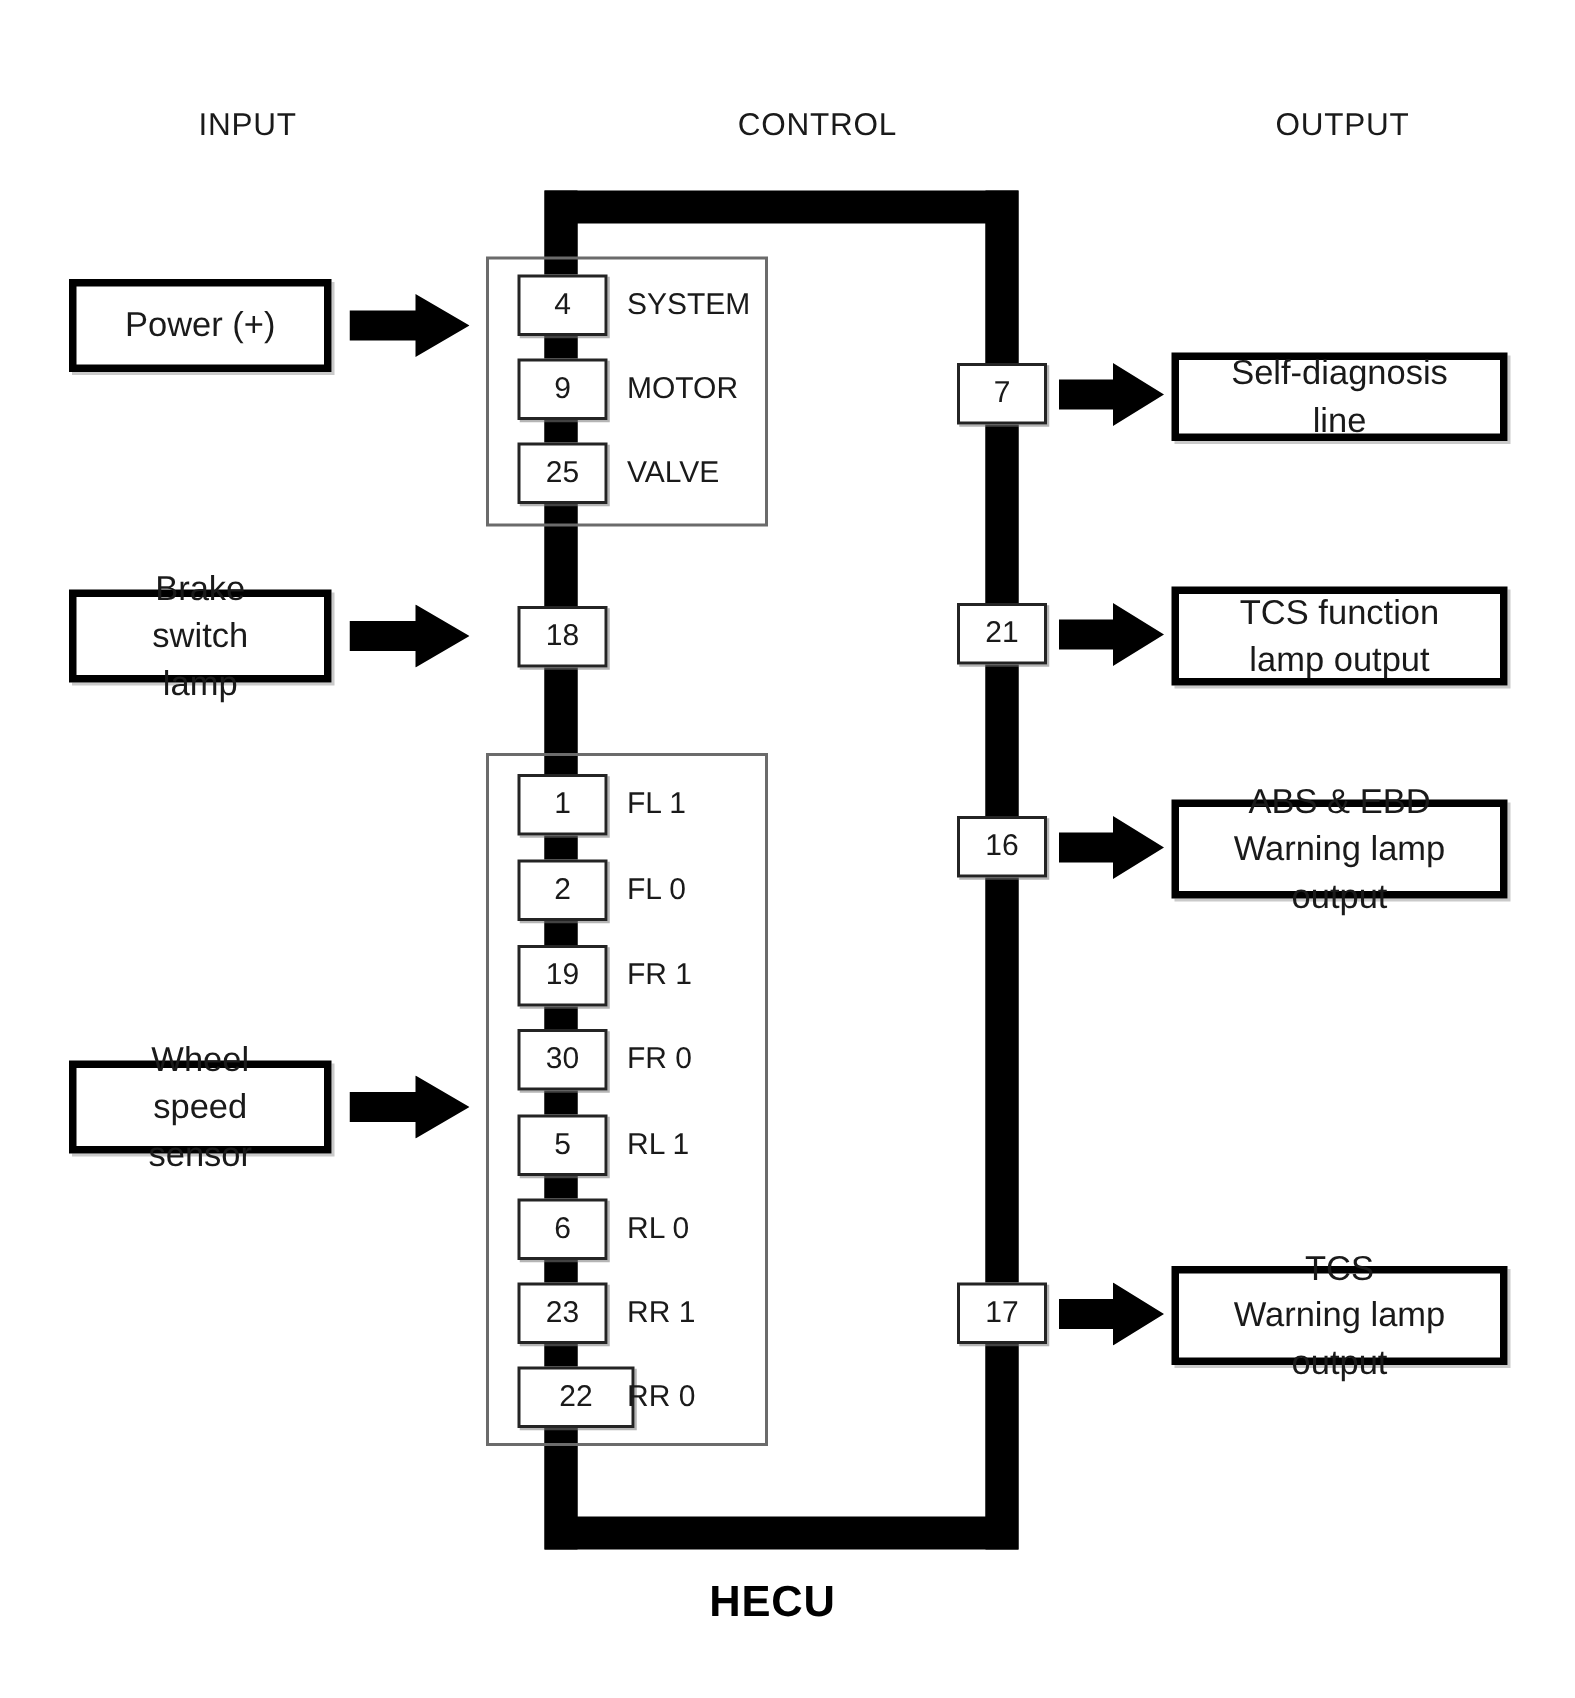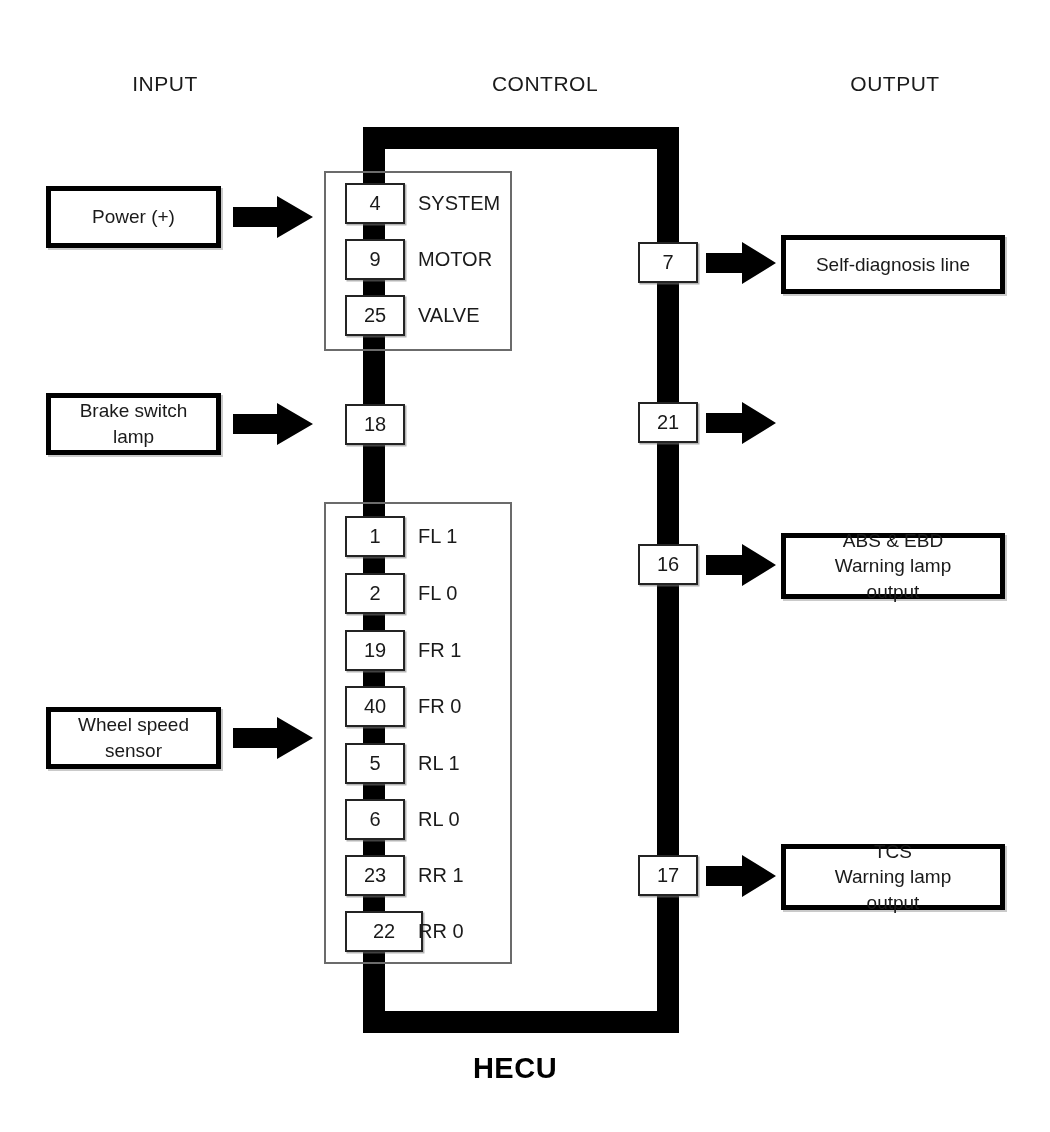--- a/index.html
+++ b/index.html
@@ -83,21 +83,21 @@
   
   .io-box {
     position: absolute;
     box-sizing: border-box;
     border: 5px solid #000000;
     background: #ffffff;
     display: flex;
     align-items: center;
     justify-content: center;
     text-align: center;
-    font-size: 19px;
+    font-size: 23px;
     line-height: 1.35;
     color: #1a1a1a;
     box-shadow: 2px 2px 0 rgba(150,150,150,0.5);
     padding: 0 24px;
   }
 
   
   .arrow {
     position: absolute;
   }
@@ -134,21 +134,21 @@
 
   <div class="pin" style="left:345px; top:516px; width:60px; height:41px;">1</div>
   <div class="pin-label" style="left:418px; top:516px; height:41px;">FL 1</div>
 
   <div class="pin" style="left:345px; top:573px; width:60px; height:41px;">2</div>
   <div class="pin-label" style="left:418px; top:573px; height:41px;">FL 0</div>
 
   <div class="pin" style="left:345px; top:630px; width:60px; height:41px;">19</div>
   <div class="pin-label" style="left:418px; top:630px; height:41px;">FR 1</div>
 
-  <div class="pin" style="left:345px; top:686px; width:60px; height:41px;">40</div>
+  <div class="pin" style="left:345px; top:686px; width:60px; height:41px;">30</div>
   <div class="pin-label" style="left:418px; top:686px; height:41px;">FR 0</div>
 
   <div class="pin" style="left:345px; top:743px; width:60px; height:41px;">5</div>
   <div class="pin-label" style="left:418px; top:743px; height:41px;">RL 1</div>
 
   <div class="pin" style="left:345px; top:799px; width:60px; height:41px;">6</div>
   <div class="pin-label" style="left:418px; top:799px; height:41px;">RL 0</div>
 
   <div class="pin" style="left:345px; top:855px; width:60px; height:41px;">23</div>
   <div class="pin-label" style="left:418px; top:855px; height:41px;">RR 1</div>
@@ -209,20 +209,24 @@
   <div class="arrow" style="left:706px; top:855px;">
     <svg width="70" height="42" viewBox="0 0 70 42">
       <polygon points="0,11 36,11 36,0 70,21 36,42 36,31 0,31" fill="#000000"></polygon>
     </svg>
   </div>
 
   <div class="io-box" style="left:781px; top:235px; width:224px; height:59px;">
     <span>Self-diagnosis line</span>
   </div>
 
+  <div class="io-box" style="left:781px; top:391px; width:224px; height:66px; flex-direction:column;">
+    <span>TCS function</span>
+    <span>lamp output</span>
+  </div>
 
   <div class="io-box" style="left:781px; top:533px; width:224px; height:66px; flex-direction:column;">
     <span>ABS &amp; EBD</span>
     <span>Warning lamp output</span>
   </div>
 
   <div class="io-box" style="left:781px; top:844px; width:224px; height:66px; flex-direction:column;">
     <span>TCS</span>
     <span>Warning lamp output</span>
   </div>

